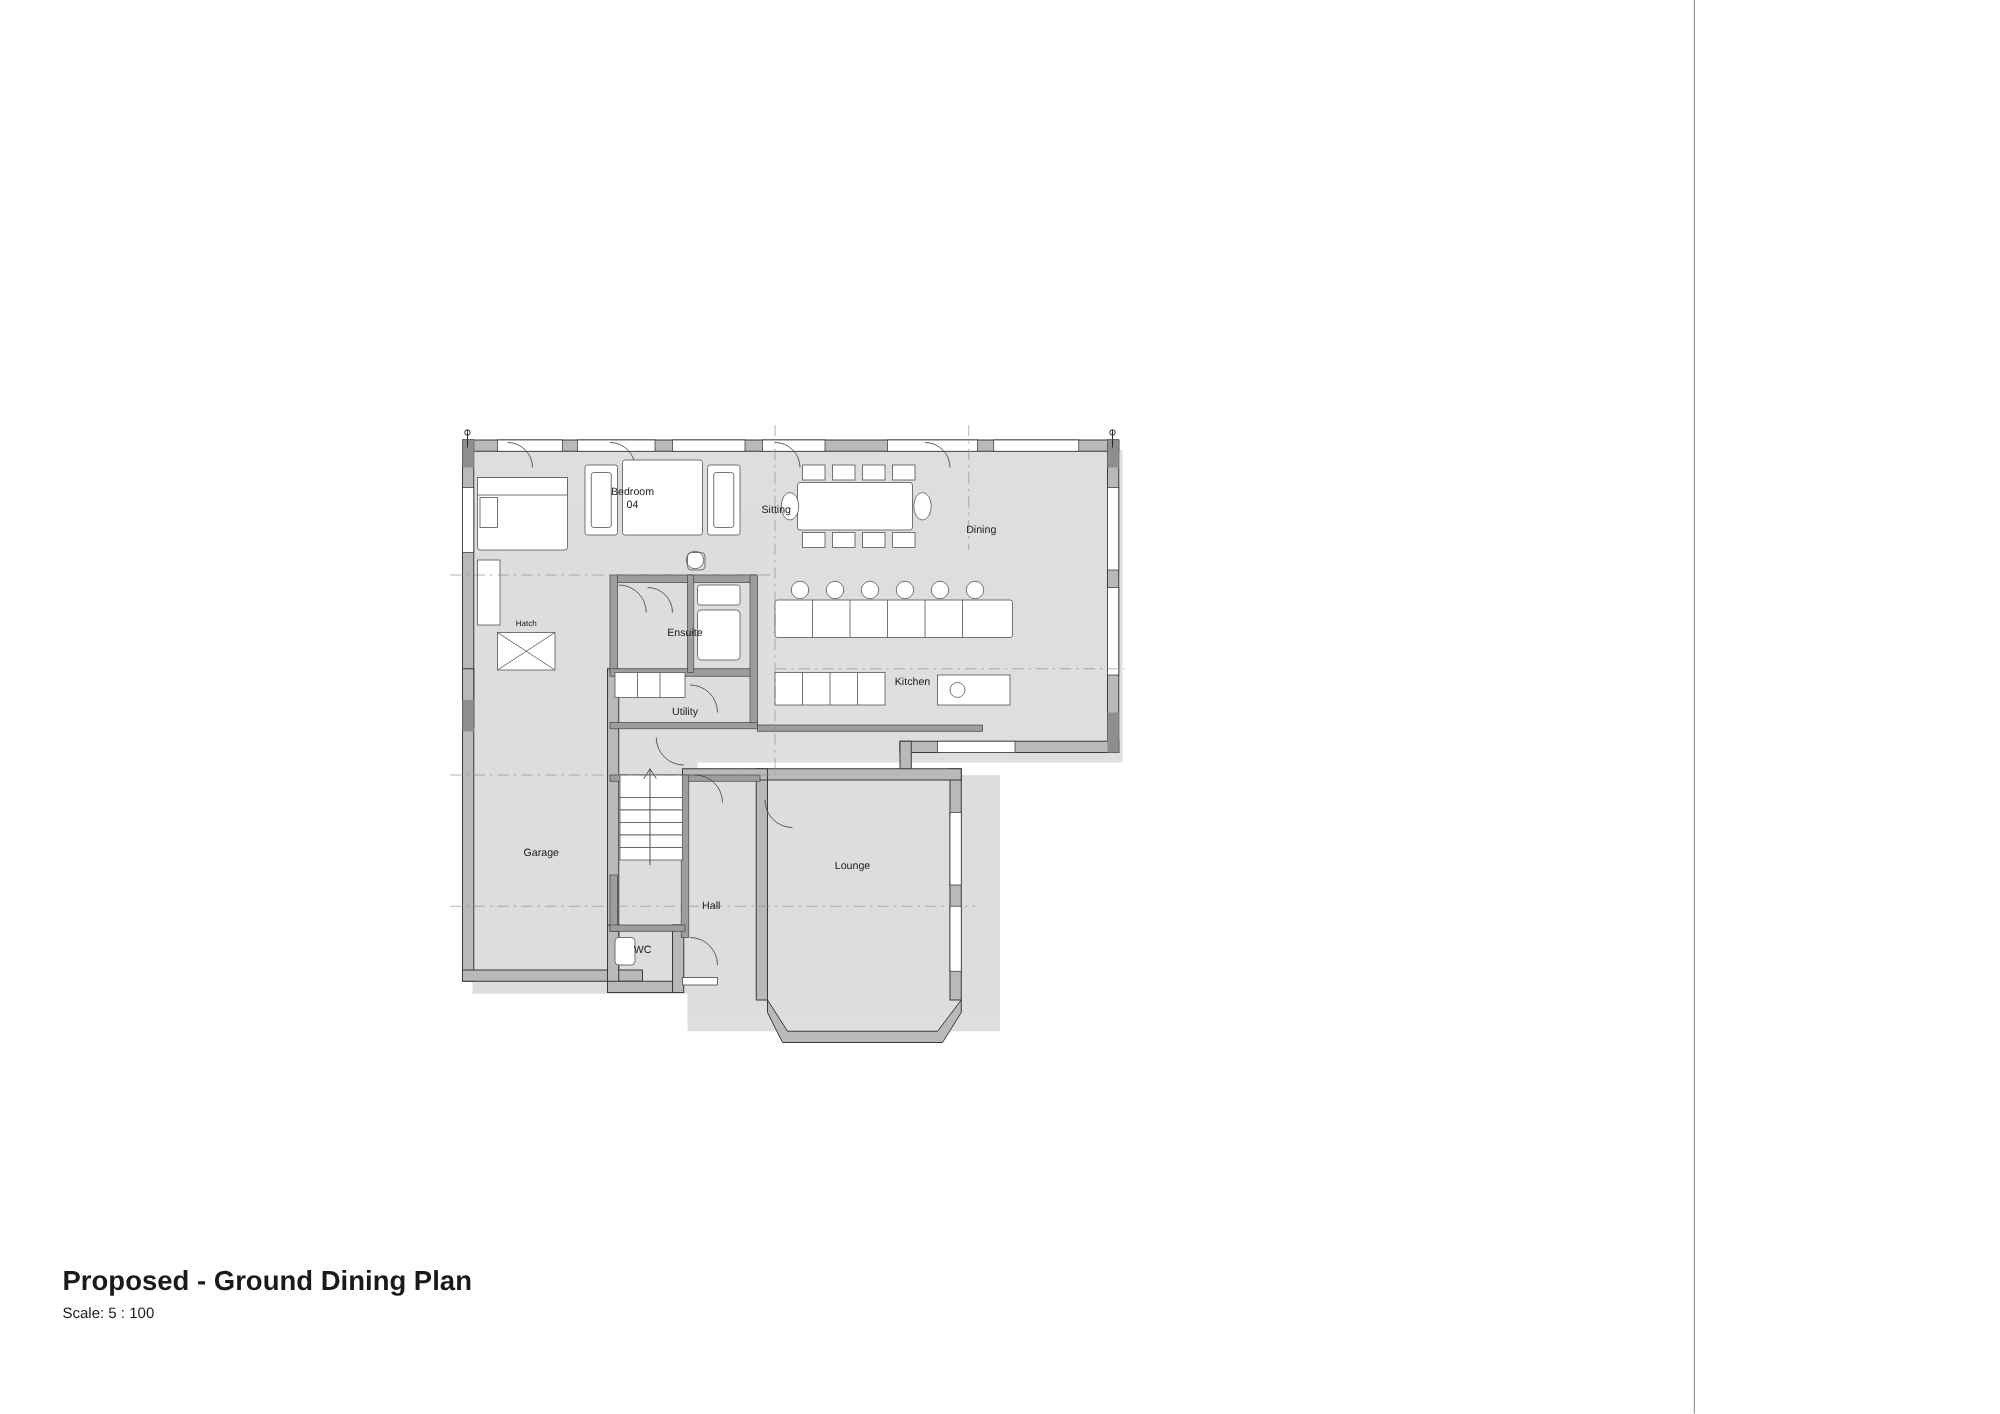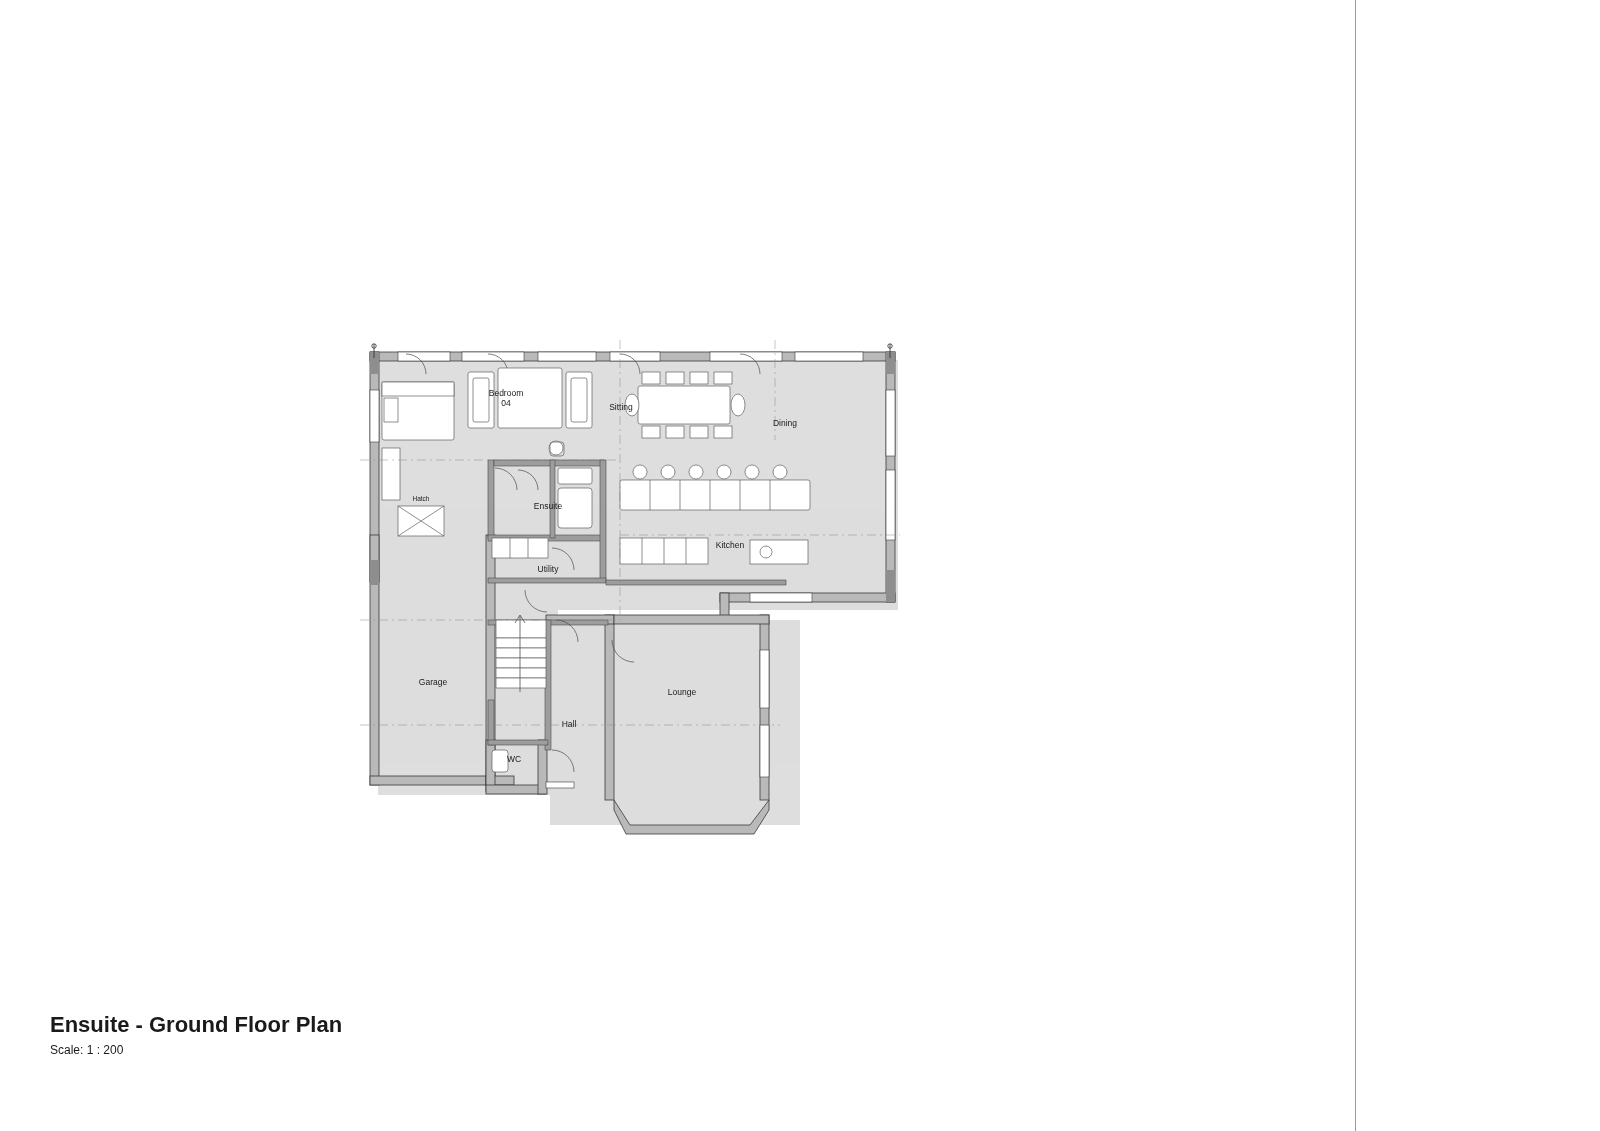--- a/index.html
+++ b/index.html
@@ -251,16 +251,16 @@
     
 
     
 
     
 
     
 
   </div>
 
-  <div class="plan-title">Ensuite - Ground Floor Plan</div>
-  <div class="plan-scale">Scale:  1 : 200</div>
+  <div class="plan-title">Proposed - Ground Dining Plan</div>
+  <div class="plan-scale">Scale:  5 : 100</div>
 
 </div>
 
 </body></html>

